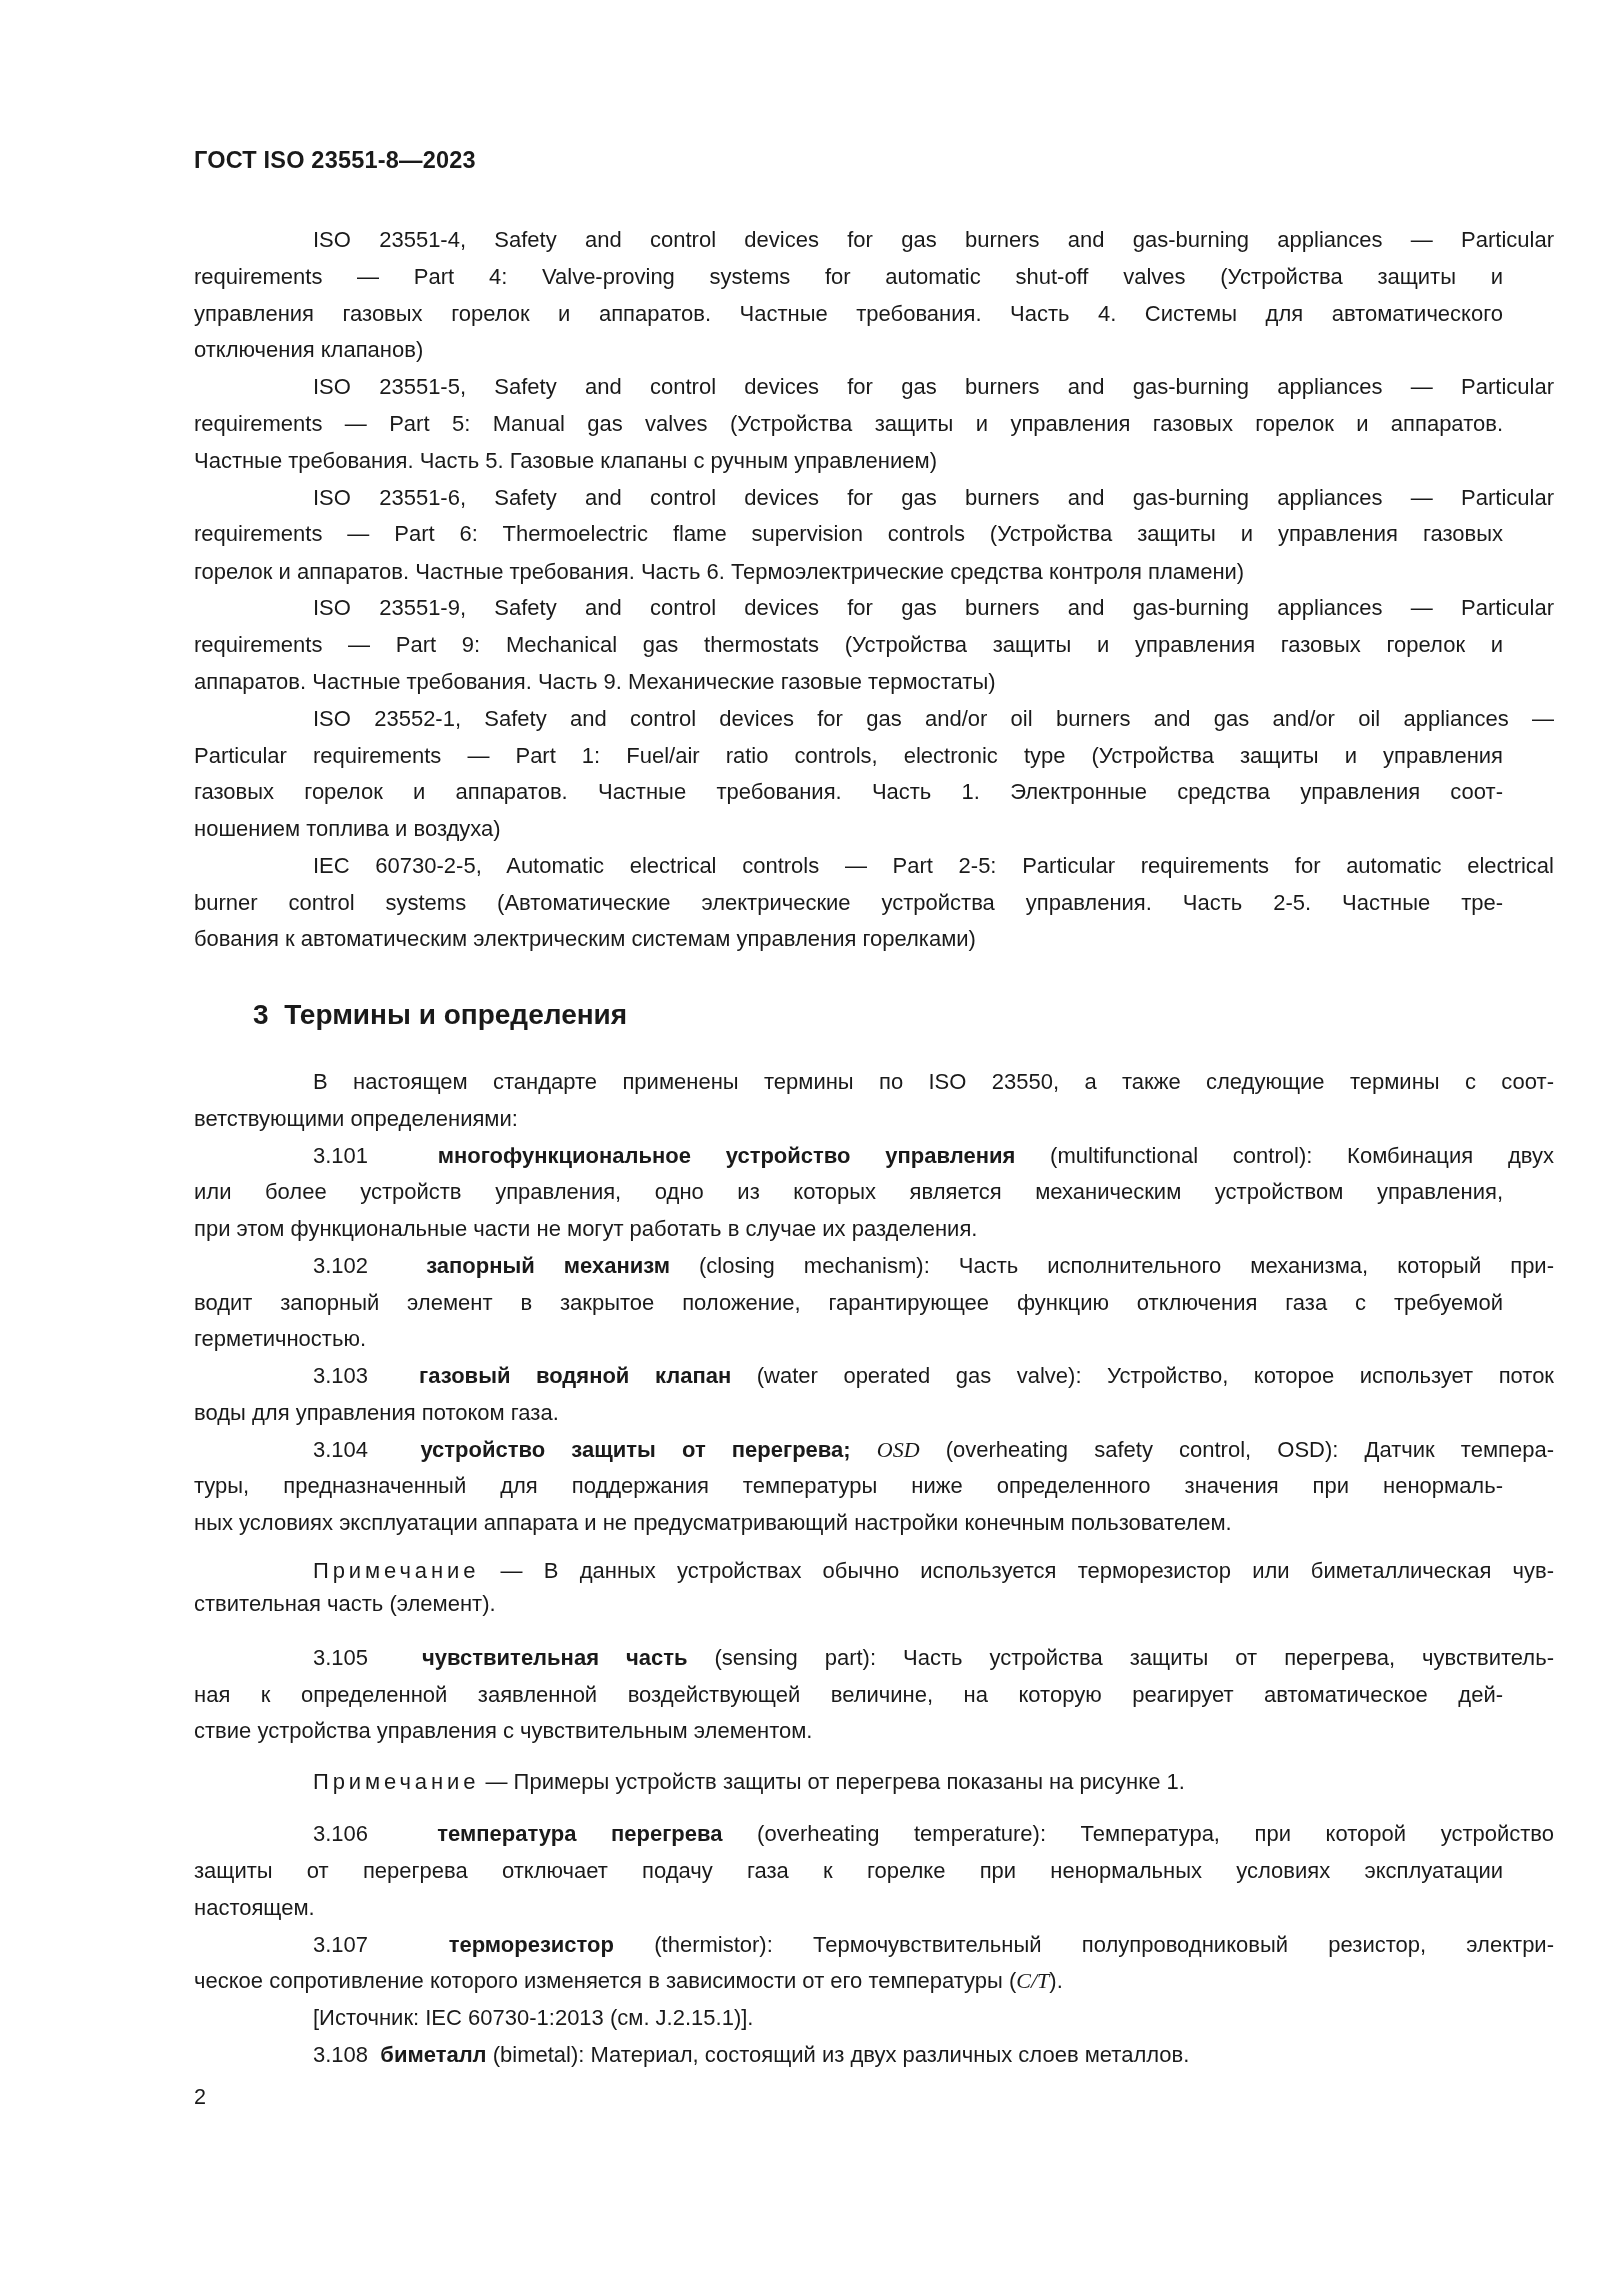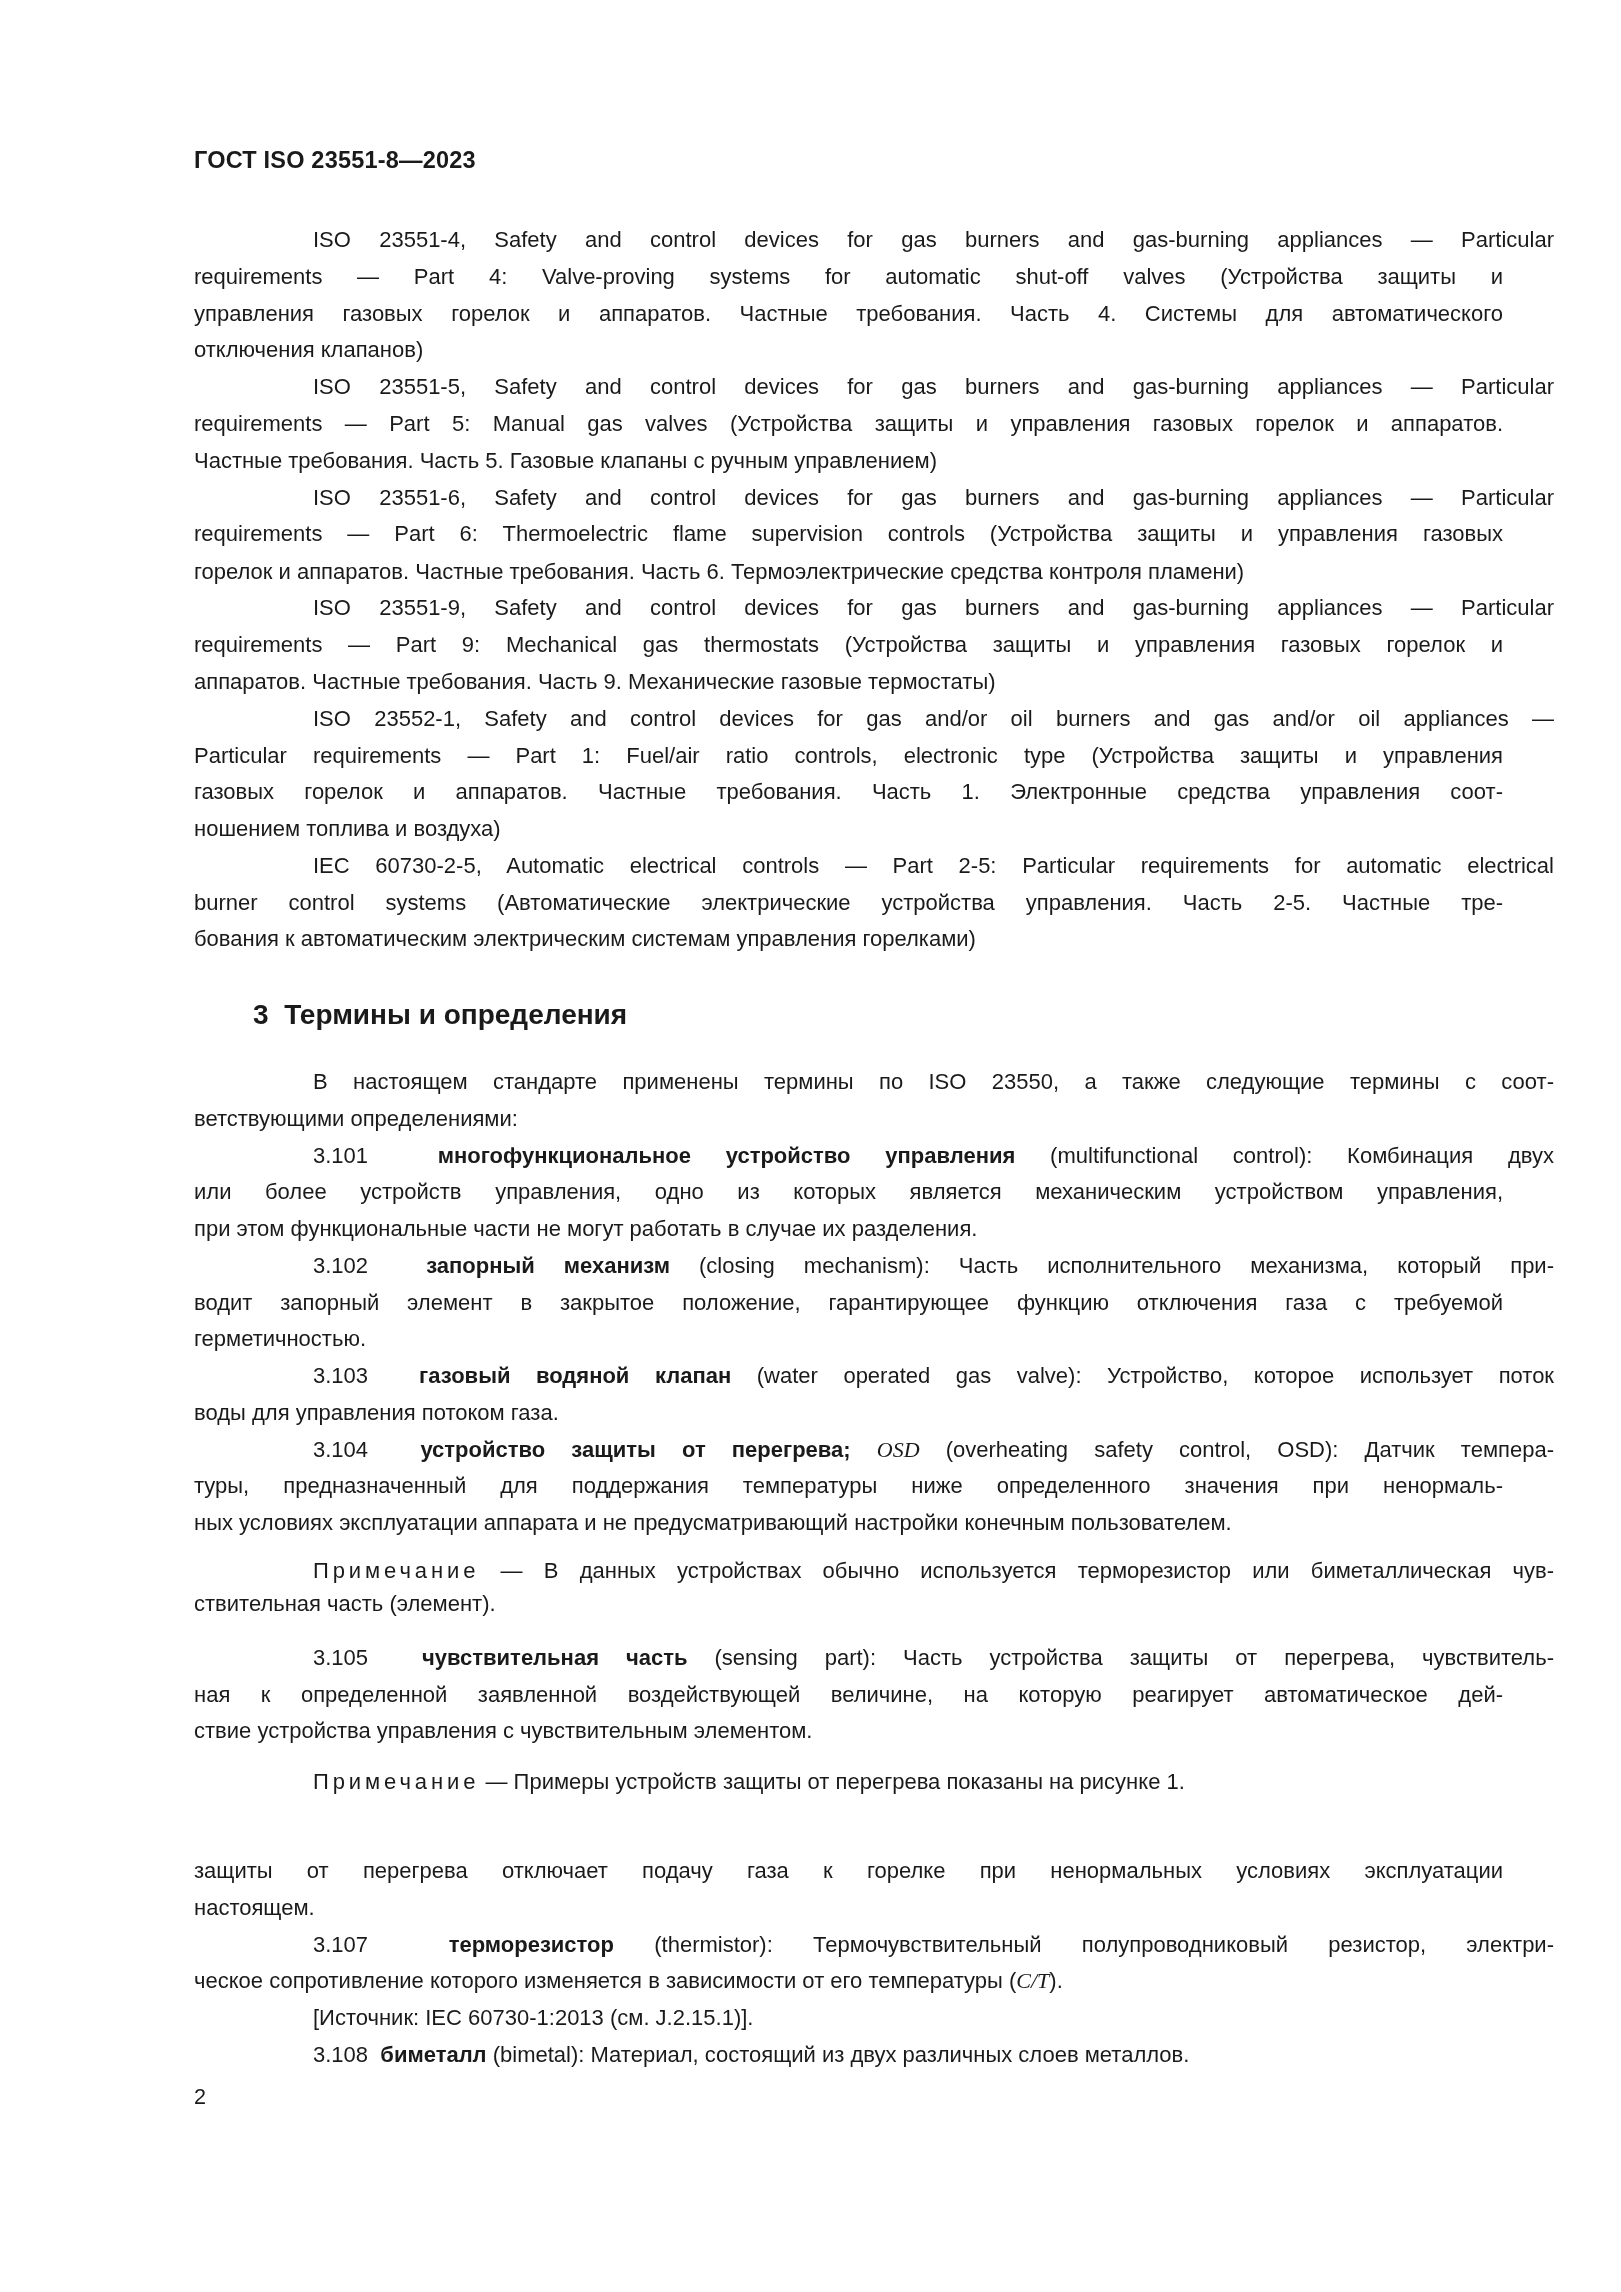--- a/index.html
+++ b/index.html
@@ -89,20 +89,23 @@
   <div class="line indent" style="top:1644px">
     <span>3.105</span>&nbsp; <b>чувствительная часть</b> <span>(sensing part): Часть устройства защиты от перегрева, чувствитель-</span>
   </div>
   <div class="line" style="top:1681px">ная к определенной заявленной воздействующей величине, на которую реагирует автоматическое дей-</div>
   <div class="line last" style="top:1717px">ствие устройства управления с чувствительным элементом.</div>
 
   <div class="line indent last note" style="top:1768px">
     <span class="spaced">Примечание</span> <span>— Примеры устройств защиты от перегрева показаны на рисунке 1.</span>
   </div>
 
+  <div class="line indent" style="top:1820px">
+    <span>3.106</span>&nbsp; <b>температура перегрева</b> <span>(overheating temperature): Температура, при которой устройство</span>
+  </div>
   <div class="line" style="top:1857px">защиты от перегрева отключает подачу газа к горелке при ненормальных условиях эксплуатации</div>
   <div class="line last" style="top:1894px">настоящем.</div>
 
   <div class="line indent" style="top:1931px">
     <span>3.107</span>&nbsp; <b>терморезистор</b> <span>(thermistor): Термочувствительный полупроводниковый резистор, электри-</span>
   </div>
   <div class="line last" style="top:1967px">
     <span>ческое сопротивление которого изменяется в зависимости от его температуры (</span><i>C/T</i><span>).</span>
   </div>
   <div class="line indent last" style="top:2004px">[Источник: IEC 60730-1:2013 (см. J.2.15.1)].</div>

